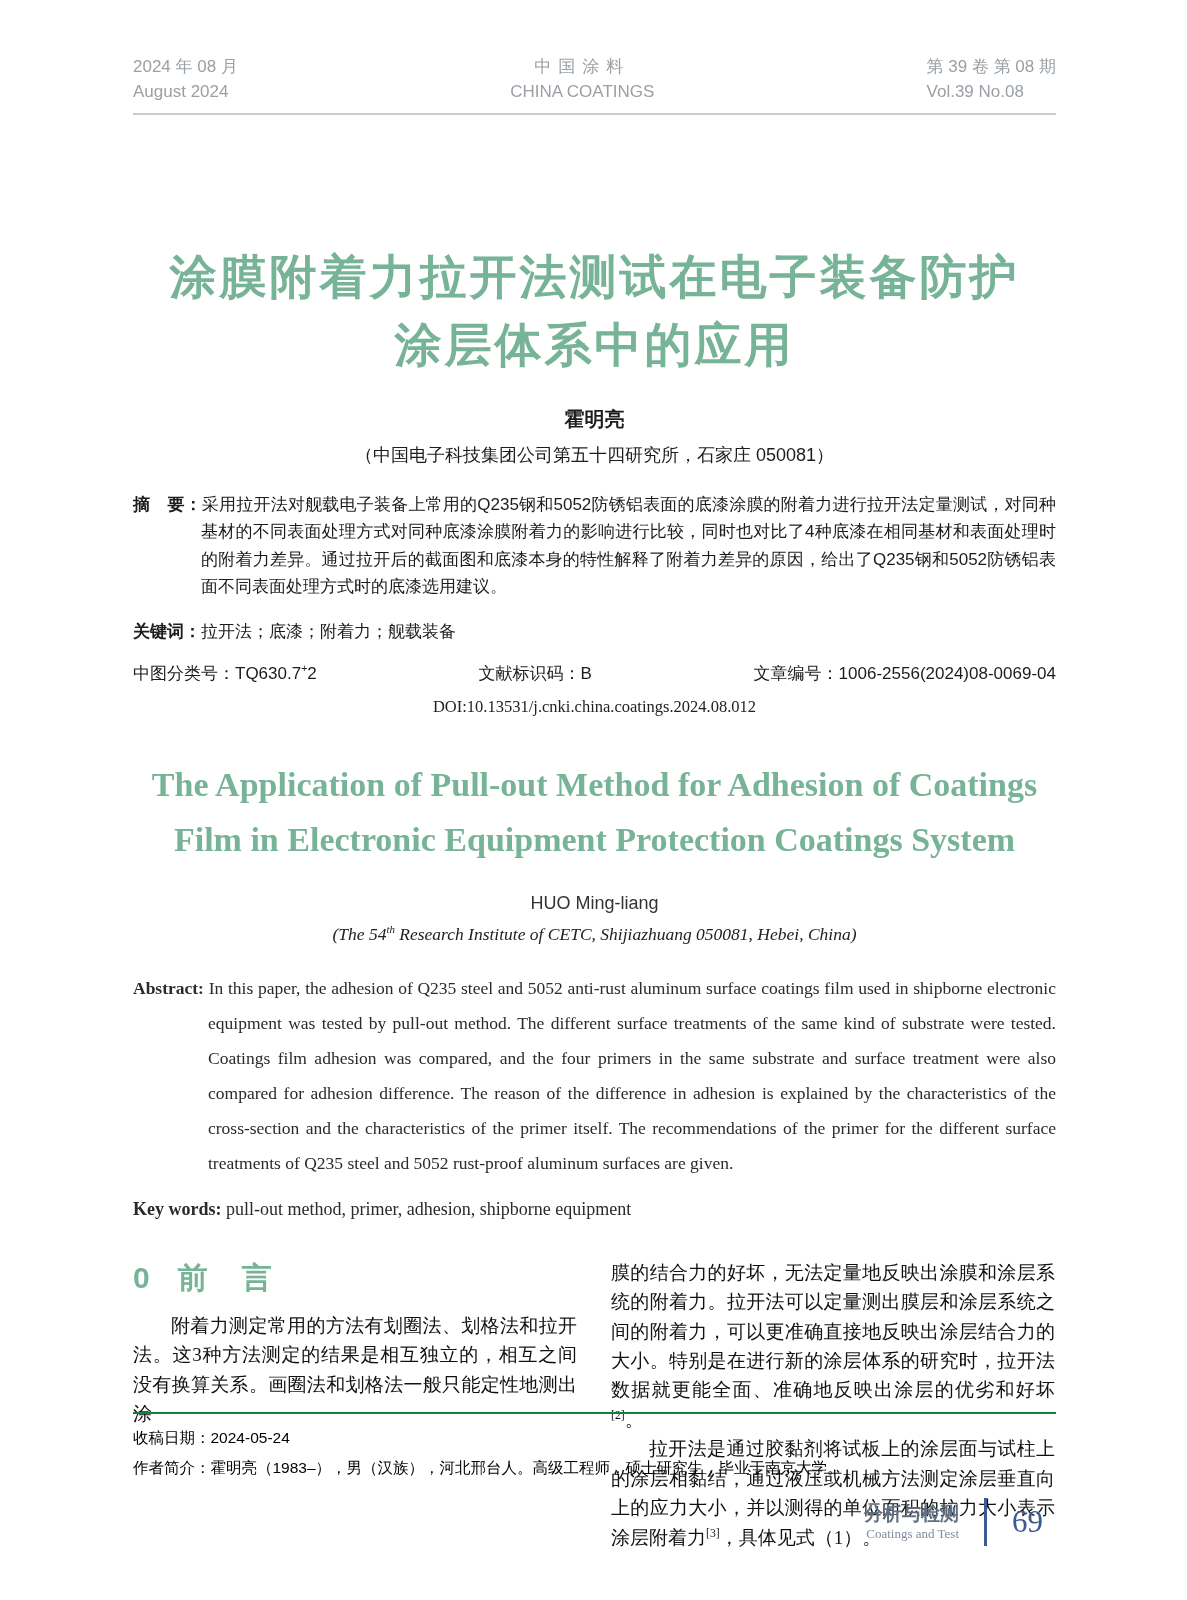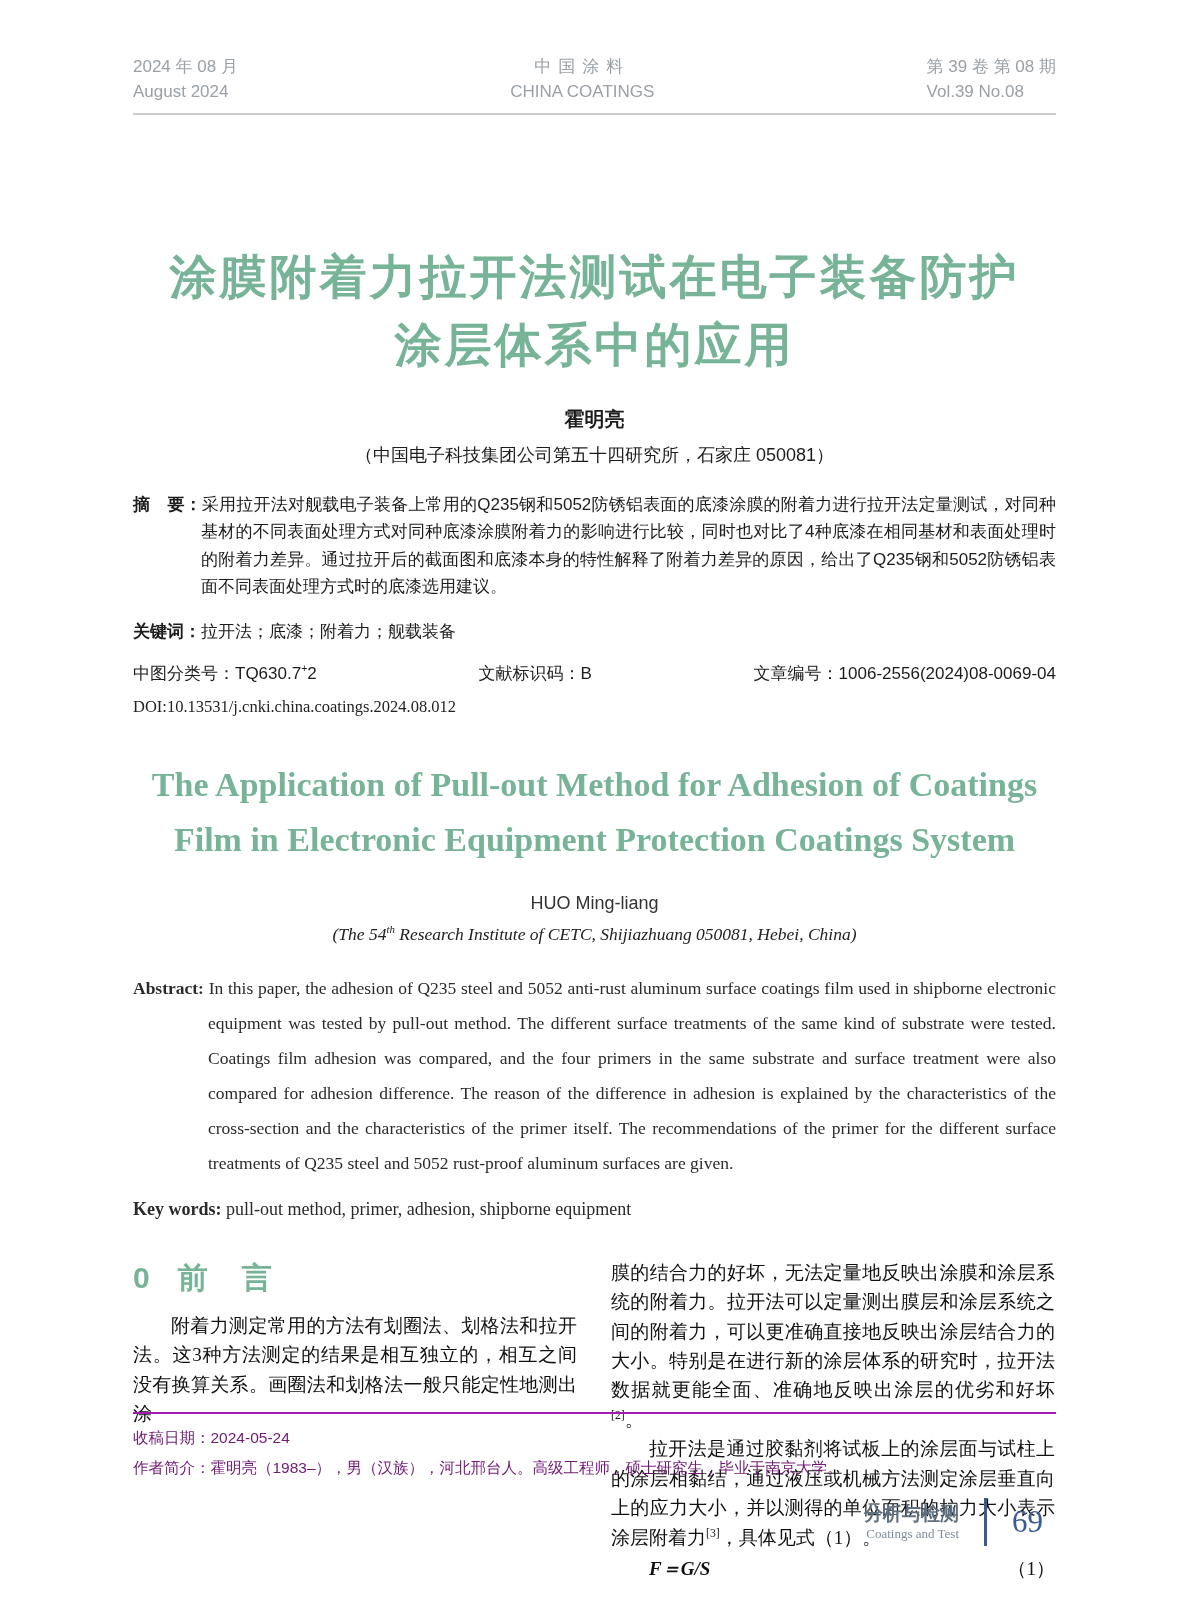--- a/index.html
+++ b/index.html
@@ -29,21 +29,21 @@
   .abs-cn{
     margin-top:24px;font-size:17px;line-height:1.62;text-align:justify;
     padding-left:68px;text-indent:-68px;
   }
   .abs-cn b,.kw-cn b{font-weight:700;}
   .kw-cn{margin-top:2px;font-size:17px;line-height:1.62;}
   .meta-row{
     margin-top:13px;display:flex;justify-content:space-between;
     font-size:17px;
   }
-  .doi{margin-top:12px;font-family:"Liberation Serif","DejaVu Serif",serif;font-size:16.5px;color:#222;}
+  .doi{margin-top:12px;font-family:"Liberation Serif","DejaVu Serif",serif;font-size:16.5px;color:#222;text-align:center;}
   sup{font-size:0.62em;}
   
   .title-en{
     margin-top:40px;text-align:center;color:#76b397;font-weight:bold;
     font-family:"Liberation Serif","DejaVu Serif",serif;
     font-size:34px;line-height:1.62;
   }
   .author-en{margin-top:26px;text-align:center;font-size:18px;color:#333;}
   .affil-en{
     margin-top:9px;text-align:center;font-size:17.5px;font-style:italic;
@@ -76,22 +76,22 @@
   .indent{text-indent:2em;}
   .fill-last{text-align-last:justify;}
   .equation{
     font-family:"Liberation Serif","DejaVu Serif",serif;font-size:19px;
     display:flex;justify-content:space-between;margin-top:4px;color:#111;
   }
   .equation .eq{font-style:italic;font-weight:600;margin-left:2em;}
   
   .footnote{
     position:absolute;left:133px;right:131px;top:1412px;
-    border-top:2px solid #a21caf;padding-top:9px;
-    font-size:15.5px;color:#701a75;line-height:1.95;
+    border-top:2px solid #15803d;padding-top:9px;
+    font-size:15.5px;color:#000000;line-height:1.95;
   }
   
   .pfooter{
     position:absolute;top:1498px;right:144px;
     display:flex;align-items:center;gap:25px;
   }
   .pfooter .labels{text-align:right;}
   .pfooter .cnlab{font-size:19px;font-weight:bold;color:#5f6f80;line-height:1.2;}
   .pfooter .enlab{
     font-family:"Liberation Serif","DejaVu Serif",serif;
@@ -158,24 +158,20 @@
   <div class="columns">
 
     <div class="col">
       <div class="sec-head"><span class="num">0</span><span>前　言</span></div>
       <p class="body-p indent fill-last"><span>附着力测定常用的方法有划圈法、划格法和拉开法。这3种方法测定的结果是相互独立的，相互之间没有换算关系。画圈法和划格法一般只能定性地测出涂</span></p>
     </div>
 
     <div class="col">
       <p class="body-p"><span>膜的结合力的好坏，无法定量地反映出涂膜和涂层系统的附着力。拉开法可以定量测出膜层和涂层系统之间的附着力，可以更准确直接地反映出涂层结合力的大小。特别是在进行新的涂层体系的研究时，拉开法数据就更能全面、准确地反映出涂层的优劣和好坏</span><sup>[2]</sup><span>。</span></p>
       <p class="body-p indent"><span>拉开法是通过胶黏剂将试板上的涂层面与试柱上的涂层相黏结，通过液压或机械方法测定涂层垂直向上的应力大小，并以测得的单位面积的拉力大小表示涂层附着力</span><sup>[3]</sup><span>，具体见式（1）。</span></p>
-      <div class="equation">
-        <span class="eq">F＝G/S</span>
-        <span>（1）</span>
-      </div>
     </div>
 
   </div>
 
   <div class="footnote">
     <div>收稿日期：2024-05-24</div>
     <div>作者简介：霍明亮（1983–），男（汉族），河北邢台人。高级工程师，硕士研究生，毕业于南京大学。</div>
   </div>
 
   <div class="pfooter">

